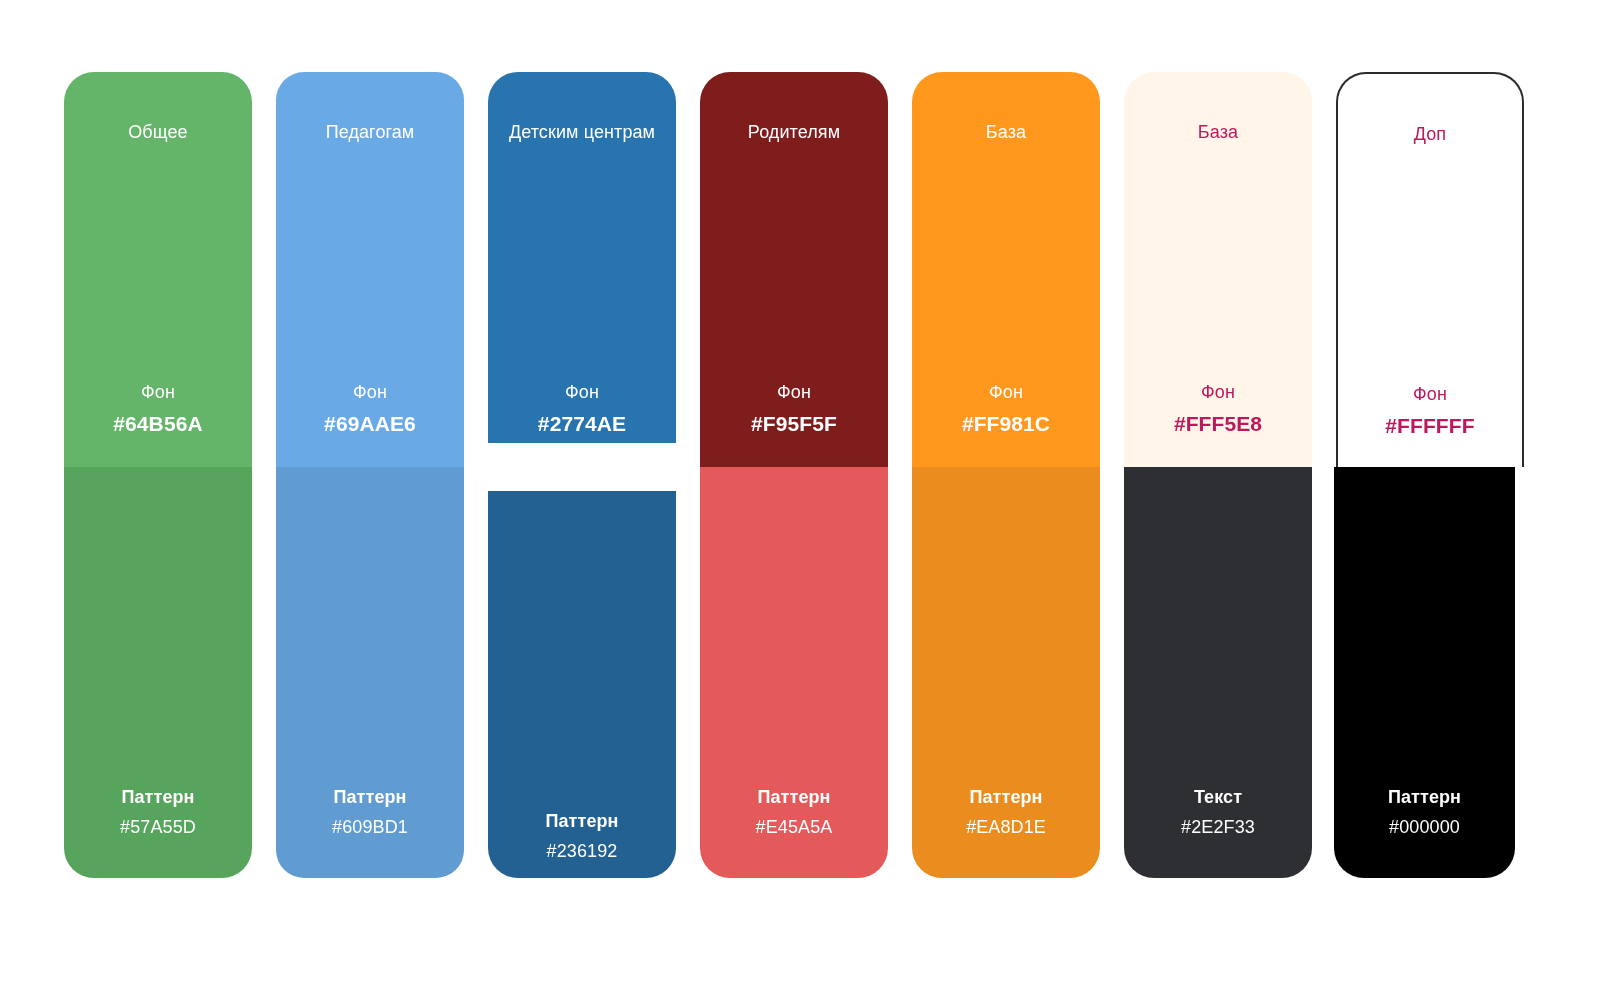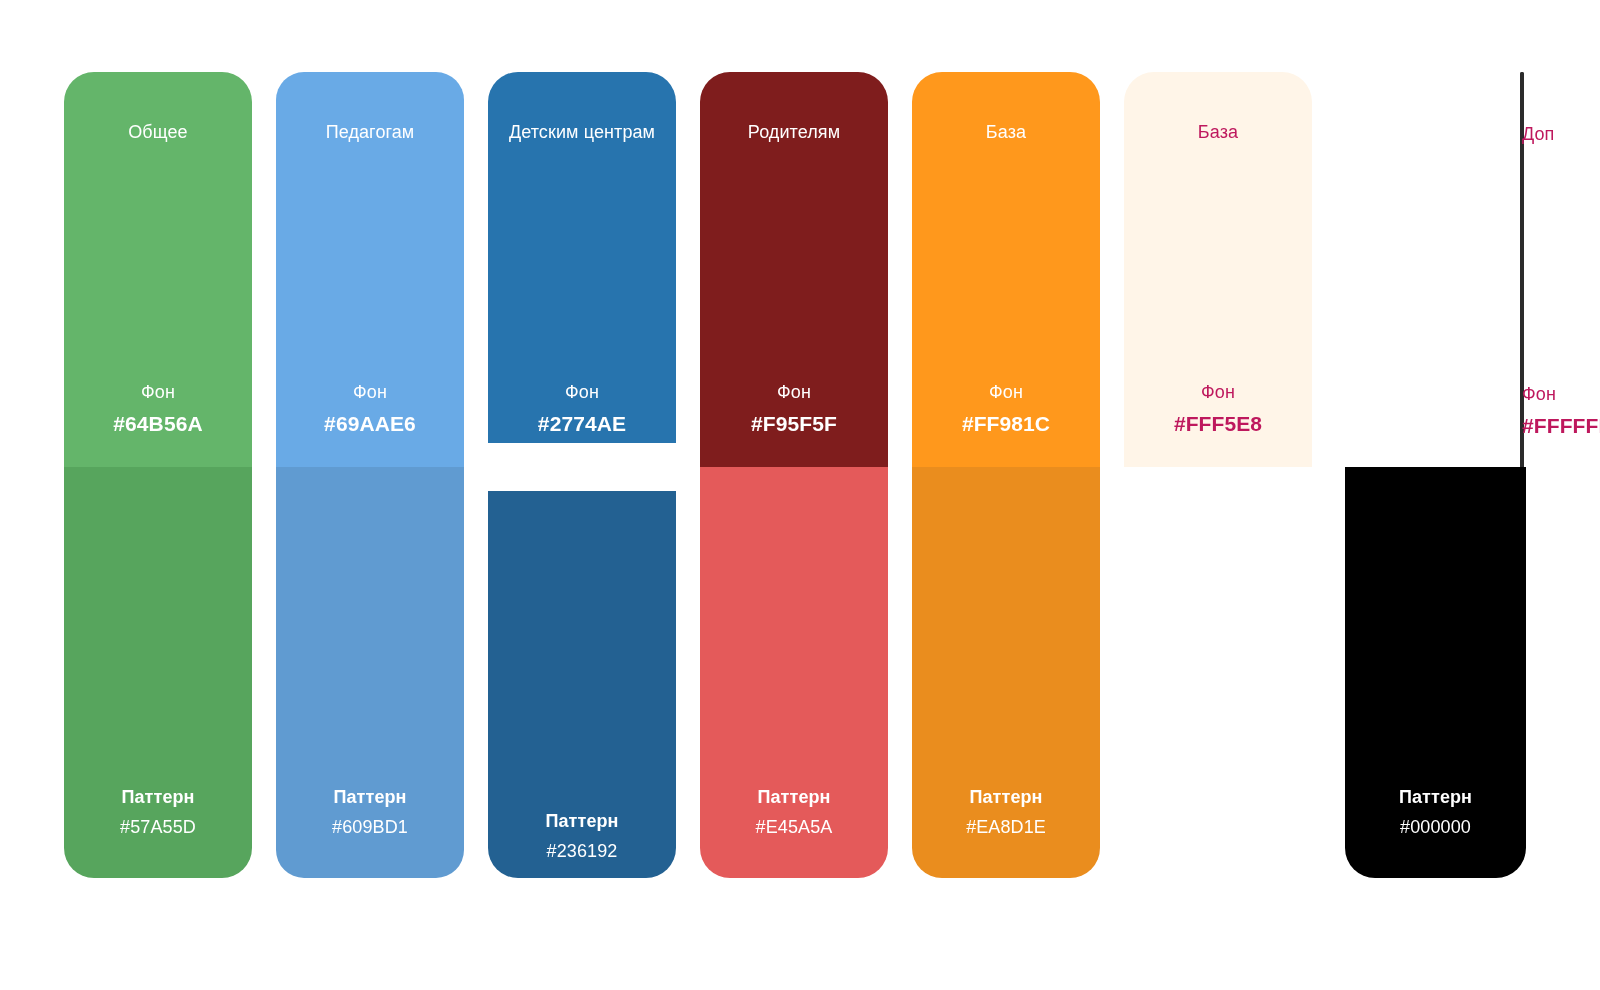--- a/index.html
+++ b/index.html
@@ -29,21 +29,20 @@
     border-radius: 30px;
     overflow: hidden;
     display: flex;
     flex-direction: column;
     box-sizing: border-box;
   }
 
   .swatch-column.outlined {
     overflow: visible;
     border-radius: 0;
-    align-items: flex-end;
   }
 
   .half {
     position: relative;
     box-sizing: border-box;
     display: block;
   }
 
   .half-top {
     height: 395px;
@@ -169,20 +168,24 @@
         <div class="label label-role-bottom on-dark">Паттерн</div>
         <div class="label label-hex-bottom on-dark">#EA8D1E</div>
       </div>
     </div>
     <div class="swatch-column" style="left: 1124px;">
       <div class="half half-top" style="background: rgb(255, 245, 232);">
         <div class="label label-title on-light">База</div>
         <div class="label label-role on-light">Фон</div>
         <div class="label label-hex on-light">#FFF5E8</div>
       </div>
+      <div class="half half-bottom" style="background: rgb(46, 47, 51);">
+        <div class="label label-role-bottom on-dark">Текст</div>
+        <div class="label label-hex-bottom on-dark">#2E2F33</div>
+      </div>
     </div>
     <div class="swatch-column outlined" style="left: 1336px;">
       <div class="half half-top">
         <div class="label label-title on-light">Доп</div>
         <div class="label label-role on-light">Фон</div>
         <div class="label label-hex on-light">#FFFFFF</div>
       </div>
       <div class="half half-bottom">
         <div class="label label-role-bottom on-dark">Паттерн</div>
         <div class="label label-hex-bottom on-dark">#000000</div>

